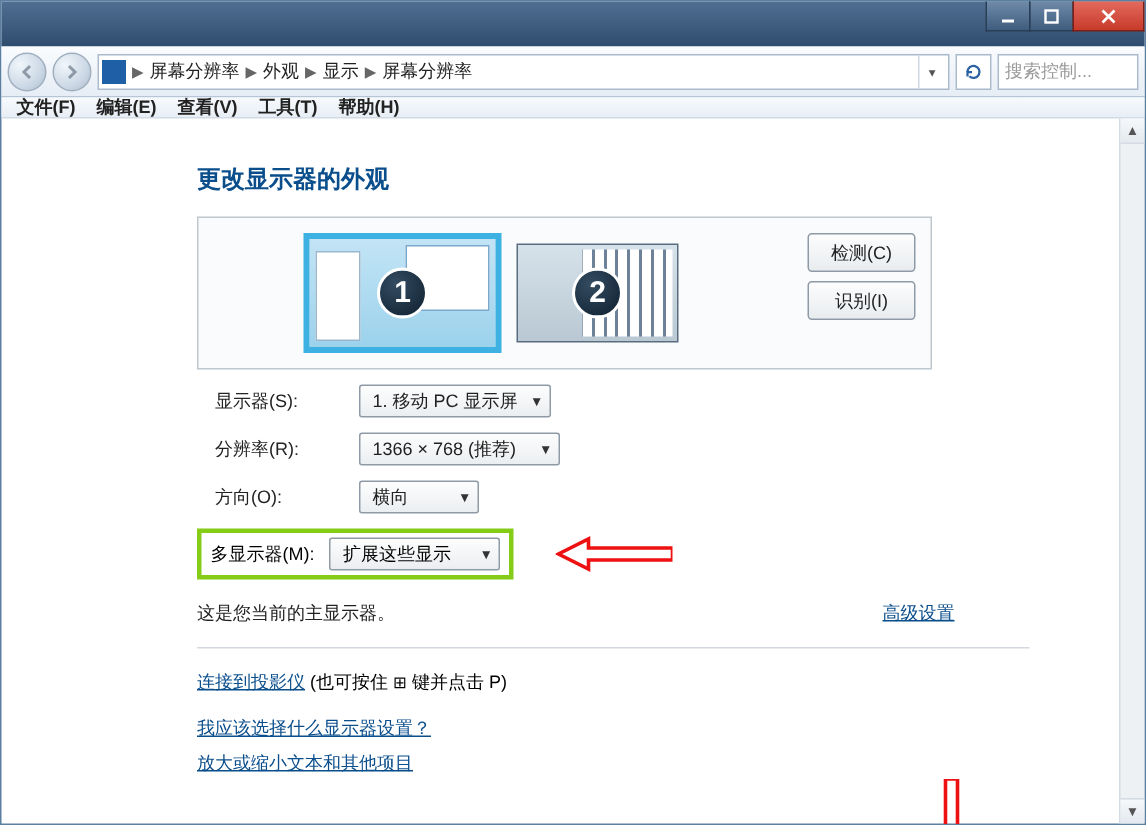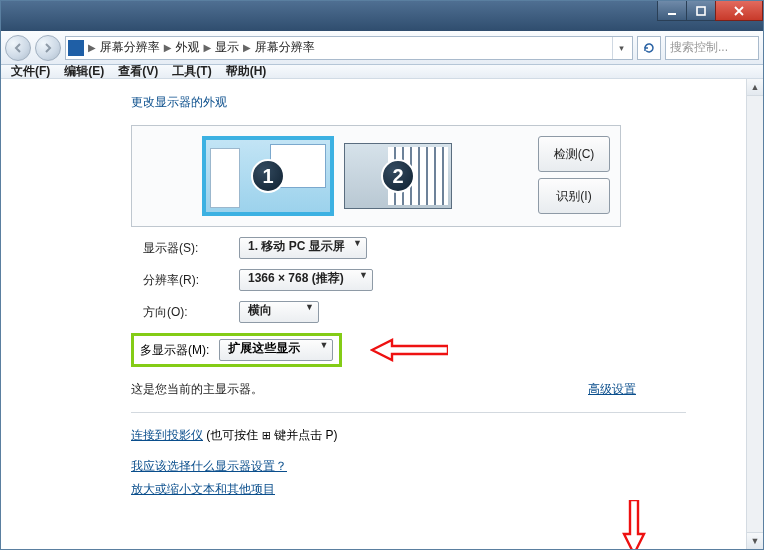--- a/index.html
+++ b/index.html
@@ -17,34 +17,34 @@
   .crumbsep { color: #666; font-size: 10px; }
   .addrdrop { width: 18px; height: 22px; border-left: 1px solid #cfd8e2; display:flex; align-items:center; justify-content:center; color:#555; font-size:9px; margin-left:auto; }
   .refreshbtn { width: 24px; height: 24px; border: 1px solid #a9bacc; background: #fff; display:flex; align-items:center; justify-content:center; }
   .searchbox { width: 94px; height: 24px; border: 1px solid #a9bacc; background: #fff; display: flex; align-items: center; padding: 0 4px; color: #999; font-size: 12px; gap:4px; }
   .menubar { height: 14px; background: linear-gradient(#f7fafd, #e8eef5); border-bottom: 1px solid #d1dbe5; display: flex; align-items: center; gap: 14px; padding: 0 10px; font-size: 12px; color: #222; font-weight: bold; }
   .content-wrap { flex: 1; display: flex; overflow: hidden; }
   .content { flex: 1; overflow-y: auto; padding: 14px 0 10px 130px; position: relative; }
   .scrollstub { width: 17px; background: #eef1f4; border-left: 1px solid #d4dbe2; display:flex; flex-direction:column; }
   .scrollarrow { height:17px; background:linear-gradient(#f6f8fa,#e3e9ef); border-bottom:1px solid #d4dbe2; display:flex;align-items:center;justify-content:center;font-size:9px;color:#555; }
   .scrolltrack{flex:1;}
-  h1.heading { font-size: 12px; font-weight: normal; color: #0a4e8c; margin: 1px 0 14px 0; }
+  h1.heading { font-size: 16px; font-weight: bold; color: #0a4e8c; margin: 16px 0 14px 0; }
   .preview-box { width: 490px; height: 102px; border: 1px solid #bfc7cf; background: #fafbfc; display: flex; align-items: center; position: relative; padding-left: 70px; gap: 10px; }
   .monitor { position: relative; }
   .monitor.m1 { width: 132px; height: 80px; border: 4px solid #3cb1e2; background: linear-gradient(#c2e4f5,#9cd2ec); padding:3px; }
   .monitor.m2 { width: 108px; height: 66px; border: 1px solid #5a6d7f; background: linear-gradient(#d6e2ea,#b9c8d3); }
   .monitor .num { position:absolute; top:50%; left:50%; transform:translate(-50%,-50%); width:34px; height:34px; border-radius:50%; background: radial-gradient(circle at 35% 30%, #344b60, #0e2030); color:#fff; display:flex;align-items:center;justify-content:center; font-size:20px; font-weight:bold; border:2px solid #fff; }
   .monitor.m1 .deco{position:absolute;right:4px;top:4px;width:56px;height:44px;background:#fff;border:1px solid #7ba8cd;}
   .monitor.m1 .deco2{position:absolute;left:4px;bottom:4px;width:30px;height:60px;background:#fff;border:1px solid #9bb7cd;}
   .monitor.m2 .bars{position:absolute;right:3px;top:3px;bottom:3px;width:60px;background:repeating-linear-gradient(90deg,#fff 0 6px,#6d8299 6px 8px);}
   .sidebtns { position:absolute; right:10px; top:10px; display:flex; flex-direction:column; gap:6px; }
-  .win7btn { min-width: 72px; height: 36px; font-size: 12px; background: linear-gradient(#fdfdfd,#e8ecef); border: 1px solid #8e9aa6; border-radius: 3px; padding: 0 10px; display:inline-flex; align-items:center; justify-content:center; color:#222; }
+  .win7btn { min-width: 72px; height: 26px; font-size: 12px; background: linear-gradient(#fdfdfd,#e8ecef); border: 1px solid #8e9aa6; border-radius: 3px; padding: 0 10px; display:inline-flex; align-items:center; justify-content:center; color:#222; }
   .formrow { display:flex; align-items:center; gap:14px; margin:10px 12px; font-size:12px; color:#222; }
   .formrow label { width: 82px; }
-  .combo { display:inline-flex; align-items:flex-start; justify-content:space-between; background:linear-gradient(#fdfdfd,#ebeef1); border:1px solid #8e9aa6; border-radius:2px; height:22px; padding:0 4px 0 8px; font-size:12px; min-width:114px;font-weight:bold; }
+  .combo { display:inline-flex; align-items:center; justify-content:space-between; background:linear-gradient(#fdfdfd,#ebeef1); border:1px solid #8e9aa6; border-radius:2px; height:22px; padding:0 4px 0 8px; font-size:12px; min-width:114px; }
   .combo .caret { font-size:9px; color:#333; margin-left:8px; }
   .redbox { border: 3px solid #84cc16; padding: 3px 6px; display:inline-flex; align-items:center; gap:10px; }
   .primary-text { font-size:12px; color:#222; margin:14px 0; }
   .link { color:#0066cc; font-size:12px; margin:6px 0; display:block; }
   .link.small { text-decoration: underline; color:#0a4e8c; }
   .hr { border:none; border-top:1px solid #d3d9df; margin: 8px 60px 8px 0; }
   .arrow-svg{display:block;}
   .winlogo{font-size:11px;}
 </style>
 </head>

